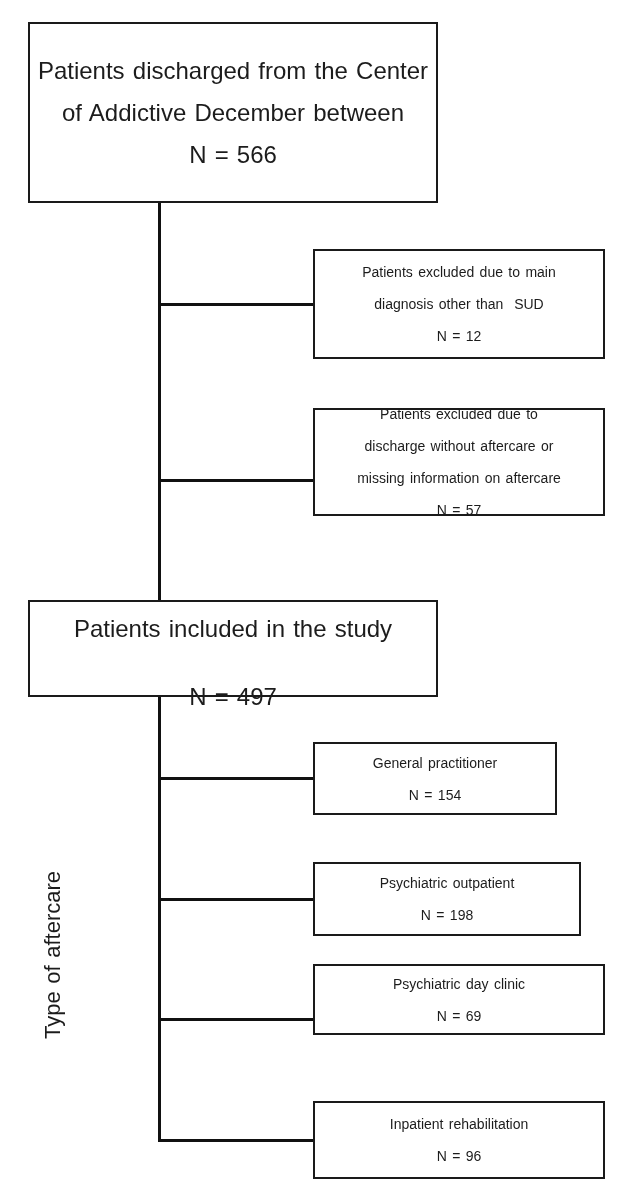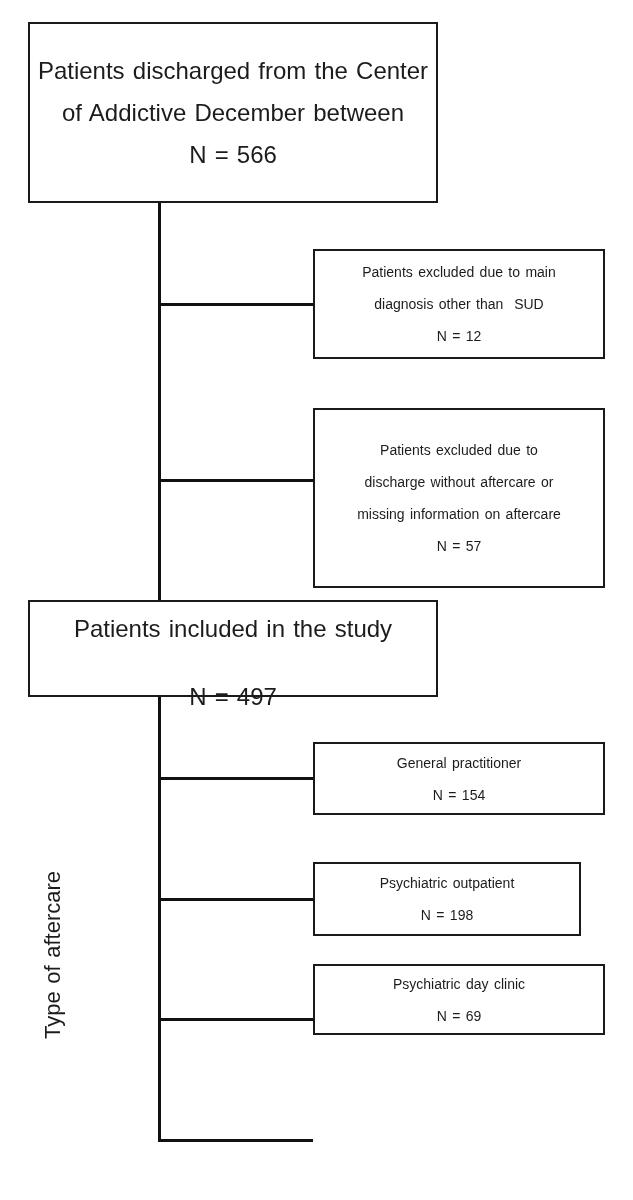--- a/index.html
+++ b/index.html
@@ -30,23 +30,23 @@
   }
   .box.big { font-size: 24px; }
   .box.big .ln { line-height: 42px; }
   .box.big.two .ln { line-height: 40px; margin-top: 28px; }
   .box.small { font-size: 14px; }
   .box.small .ln { line-height: 32px; }
   .ln { white-space: nowrap; }
 
   #box-source   { left: 28px;  top: 22px;   width: 410px; height: 181px; }
   #box-excl1    { left: 313px; top: 249px;  width: 292px; height: 110px; }
-  #box-excl2    { left: 313px; top: 408px;  width: 292px; height: 180px; }
+  #box-excl2    { left: 313px; top: 408px;  width: 292px; height: 108px; }
   #box-included { left: 28px;  top: 600px;  width: 410px; height: 97px;  }
-  #box-ac1      { left: 313px; top: 742px;  width: 292px; height: 73px;  }
+  #box-ac1      { left: 313px; top: 742px;  width: 244px; height: 73px;  }
   #box-ac2      { left: 313px; top: 862px;  width: 268px; height: 74px;  }
   #box-ac3      { left: 313px; top: 964px;  width: 292px; height: 71px;  }
   #box-ac4      { left: 313px; top: 1101px; width: 292px; height: 78px;  }
 
   .vline {
     position: absolute;
     left: 158px;
     width: 3px;
     background: #111111;
   }
@@ -129,14 +129,18 @@
   <div class="box small" id="box-ac2">
     <div class="ln">Psychiatric outpatient</div>
     <div class="ln">N = 198</div>
   </div>
 
   <div class="box small" id="box-ac3">
     <div class="ln">Psychiatric day clinic</div>
     <div class="ln">N = 69</div>
   </div>
 
+  <div class="box small" id="box-ac4">
+    <div class="ln">Inpatient rehabilitation</div>
+    <div class="ln">N = 96</div>
+  </div>
 
 </div>
 
 </body></html>

